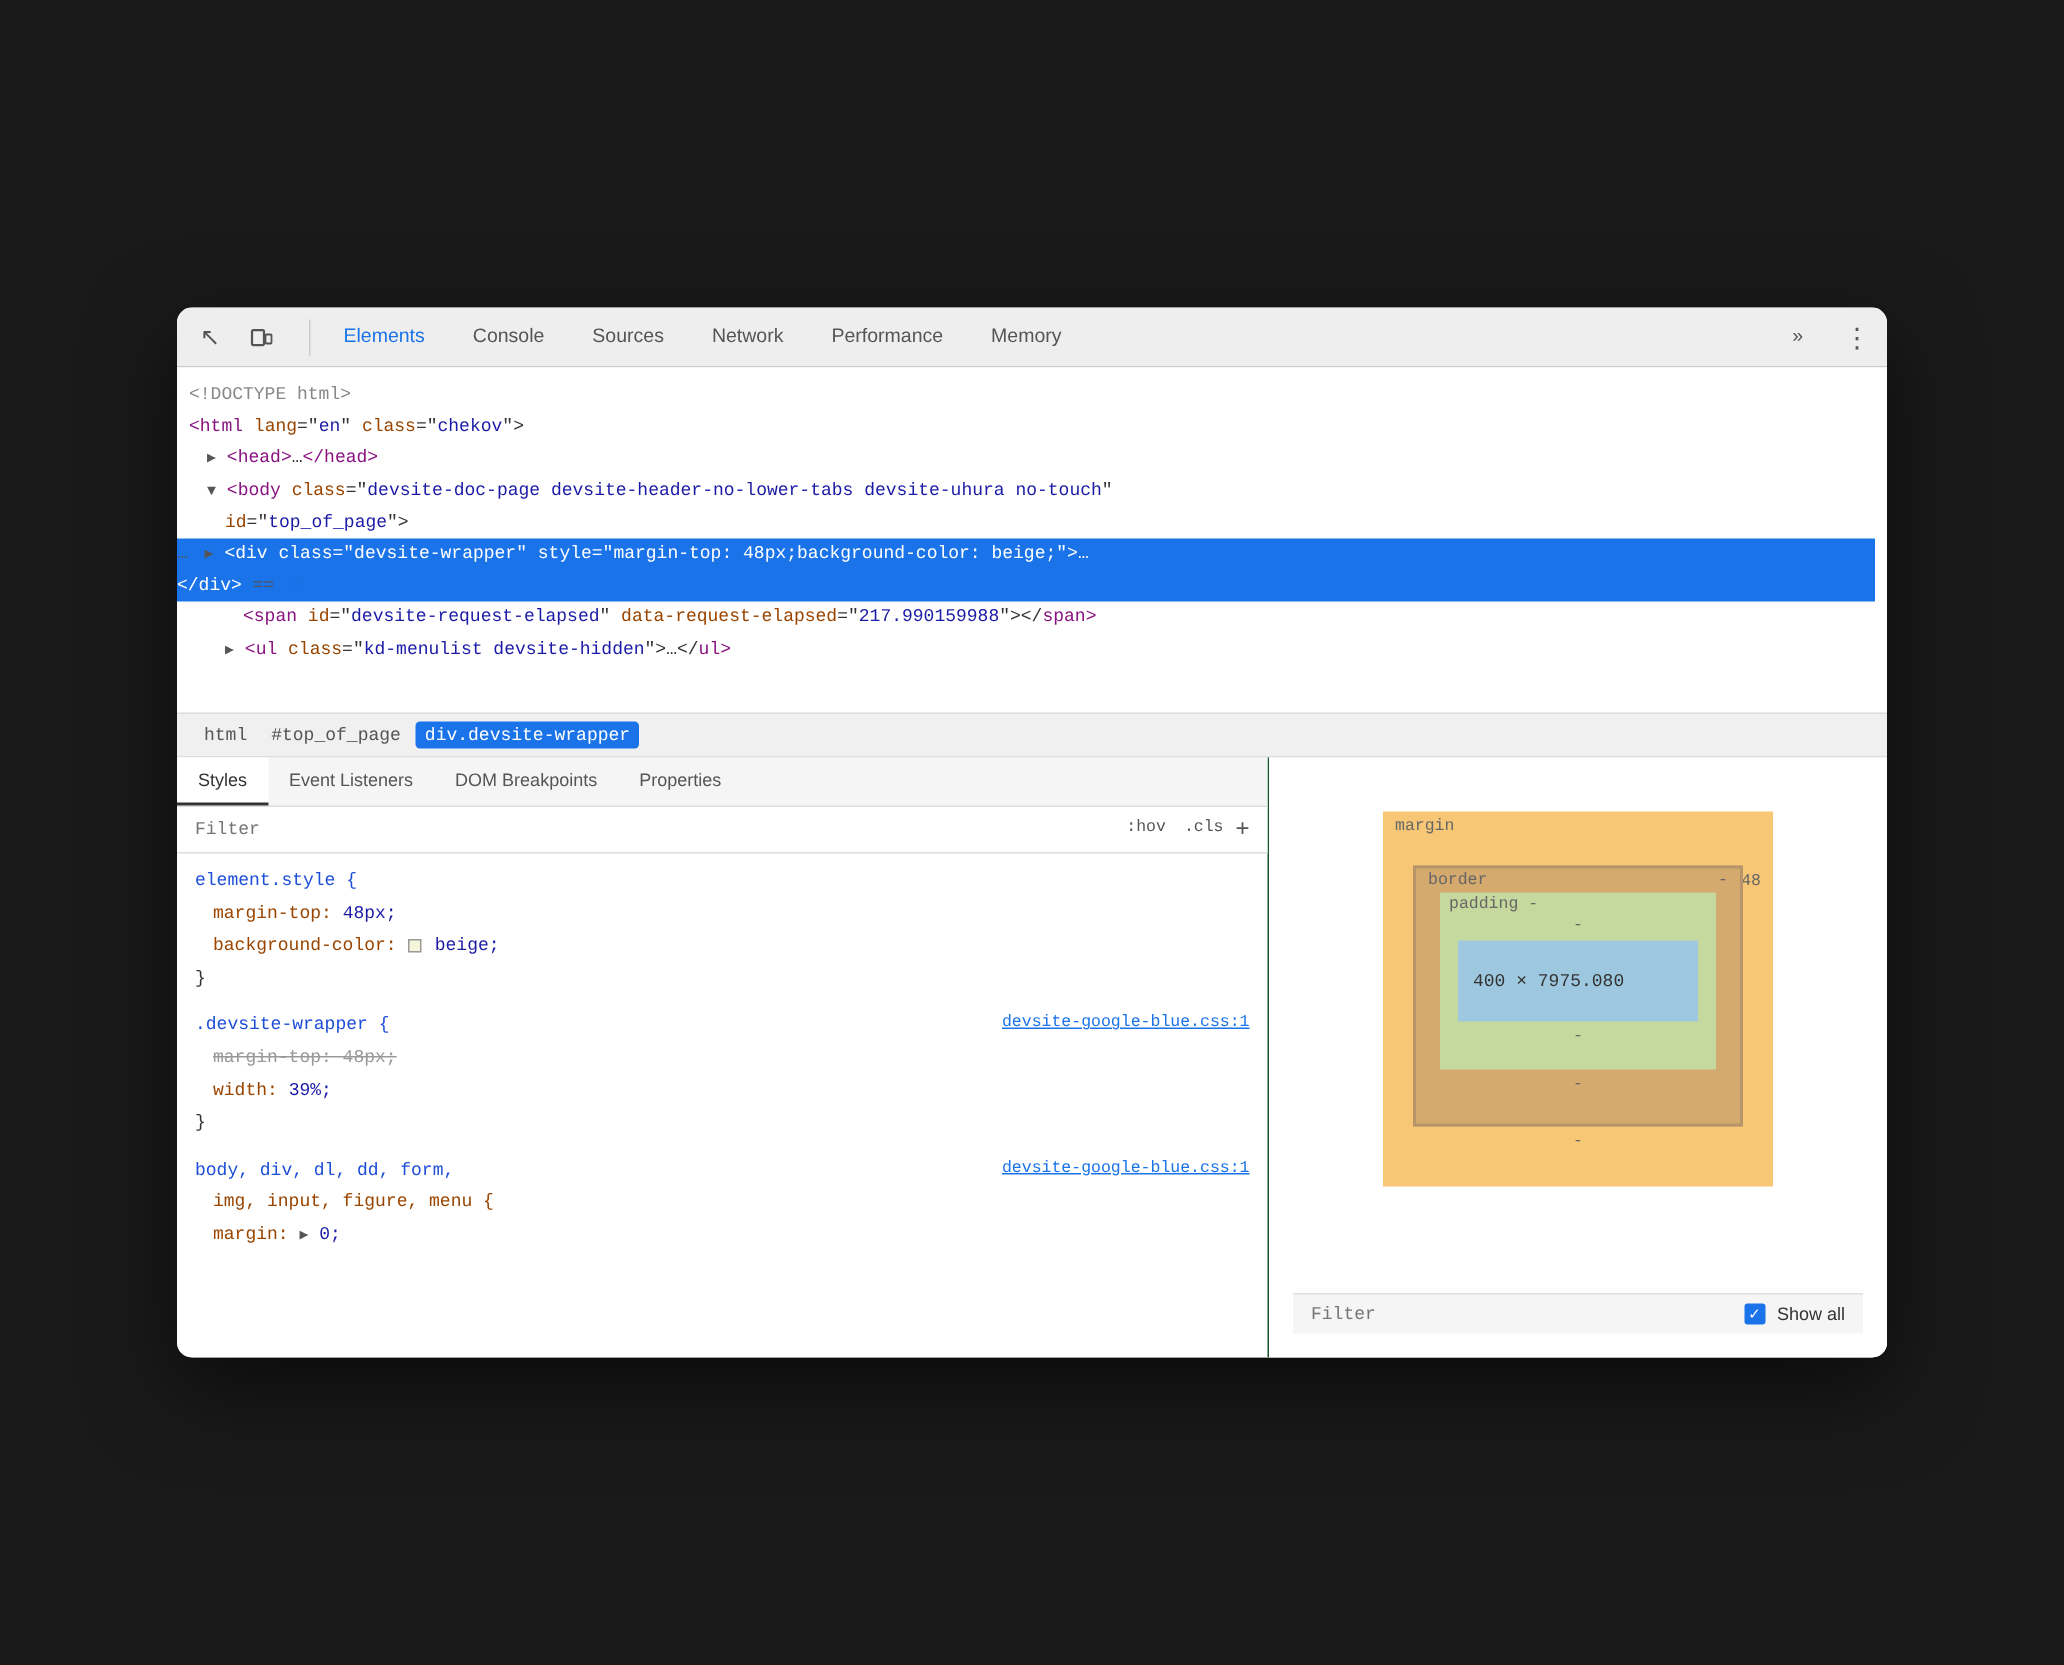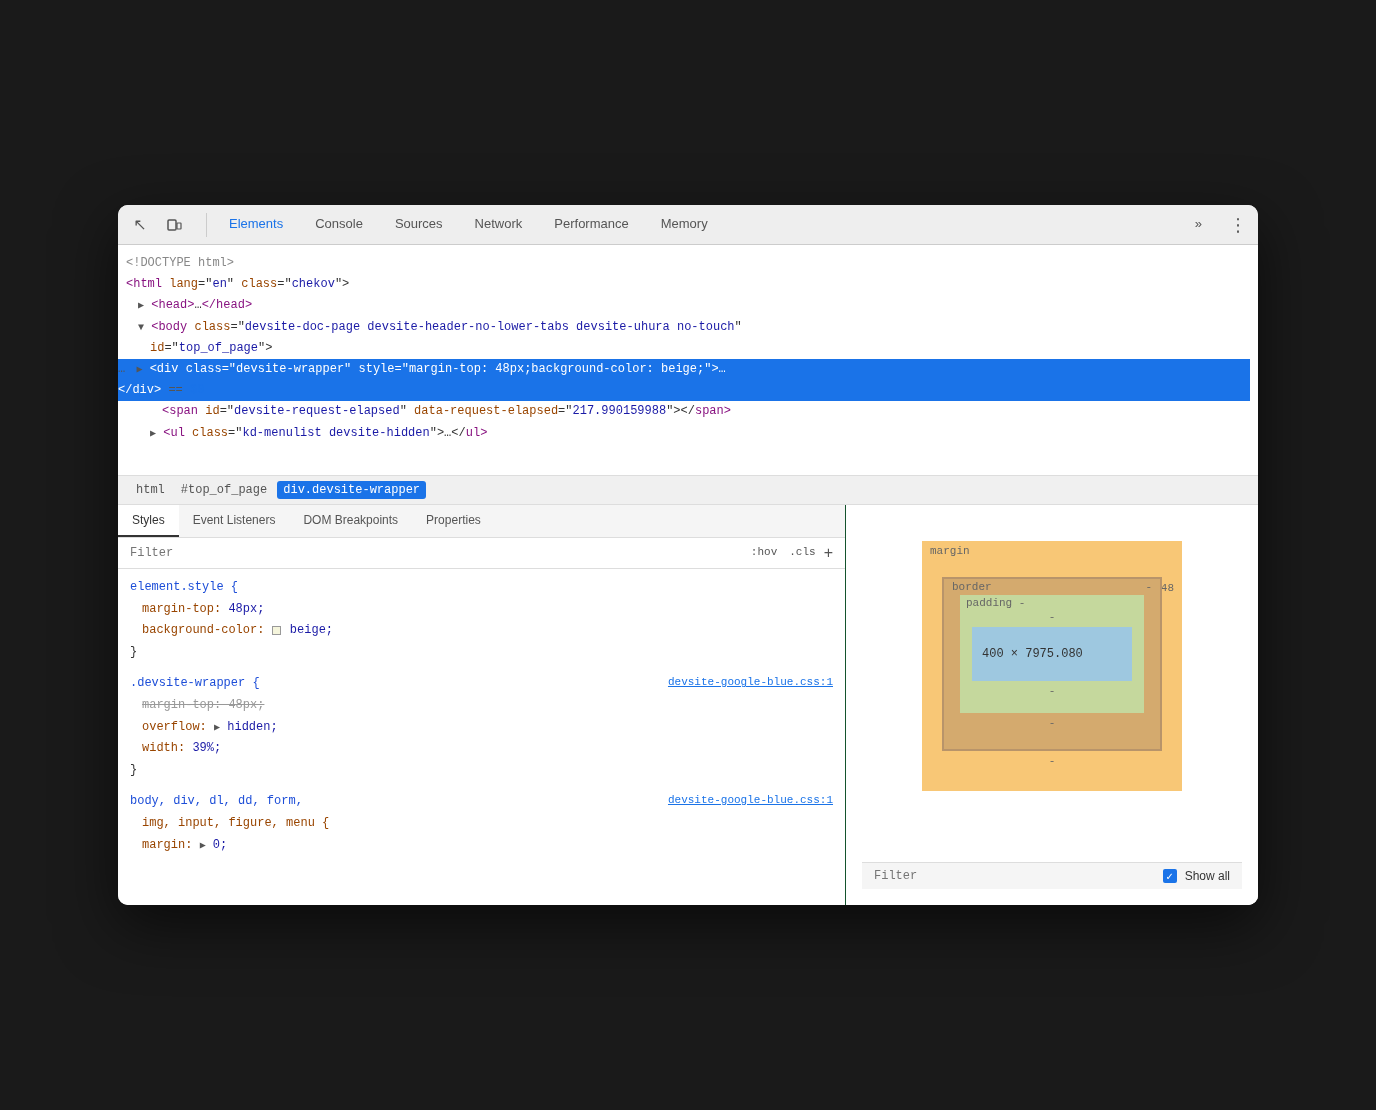--- a/index.html
+++ b/index.html
@@ -551,25 +551,20 @@
 
           <div class="style-rule">
             <div>
               <span class="style-selector">.devsite-wrapper {</span>
               <span class="style-link">devsite-google-blue.css:1</span>
             </div>
             <div class="indent-1">
               <span class="style-prop"><span class="style-strikethrough">margin-top: 48px;</span></span>
             </div>
             <div class="indent-1">
-              <span class="style-prop">overflow:</span>
-              <span class="overflow-arrow">▶</span>
-              <span class="style-value"> hidden;</span>
-            </div>
-            <div class="indent-1">
               <span class="style-prop">width:</span>
               <span class="style-value"> 39%;</span>
             </div>
             <div><span class="style-brace">}</span></div>
           </div>
 
           <div class="style-rule">
             <div>
               <span class="style-selector">body, div, dl, dd, form,</span>
               <span class="style-link">devsite-google-blue.css:1</span>

